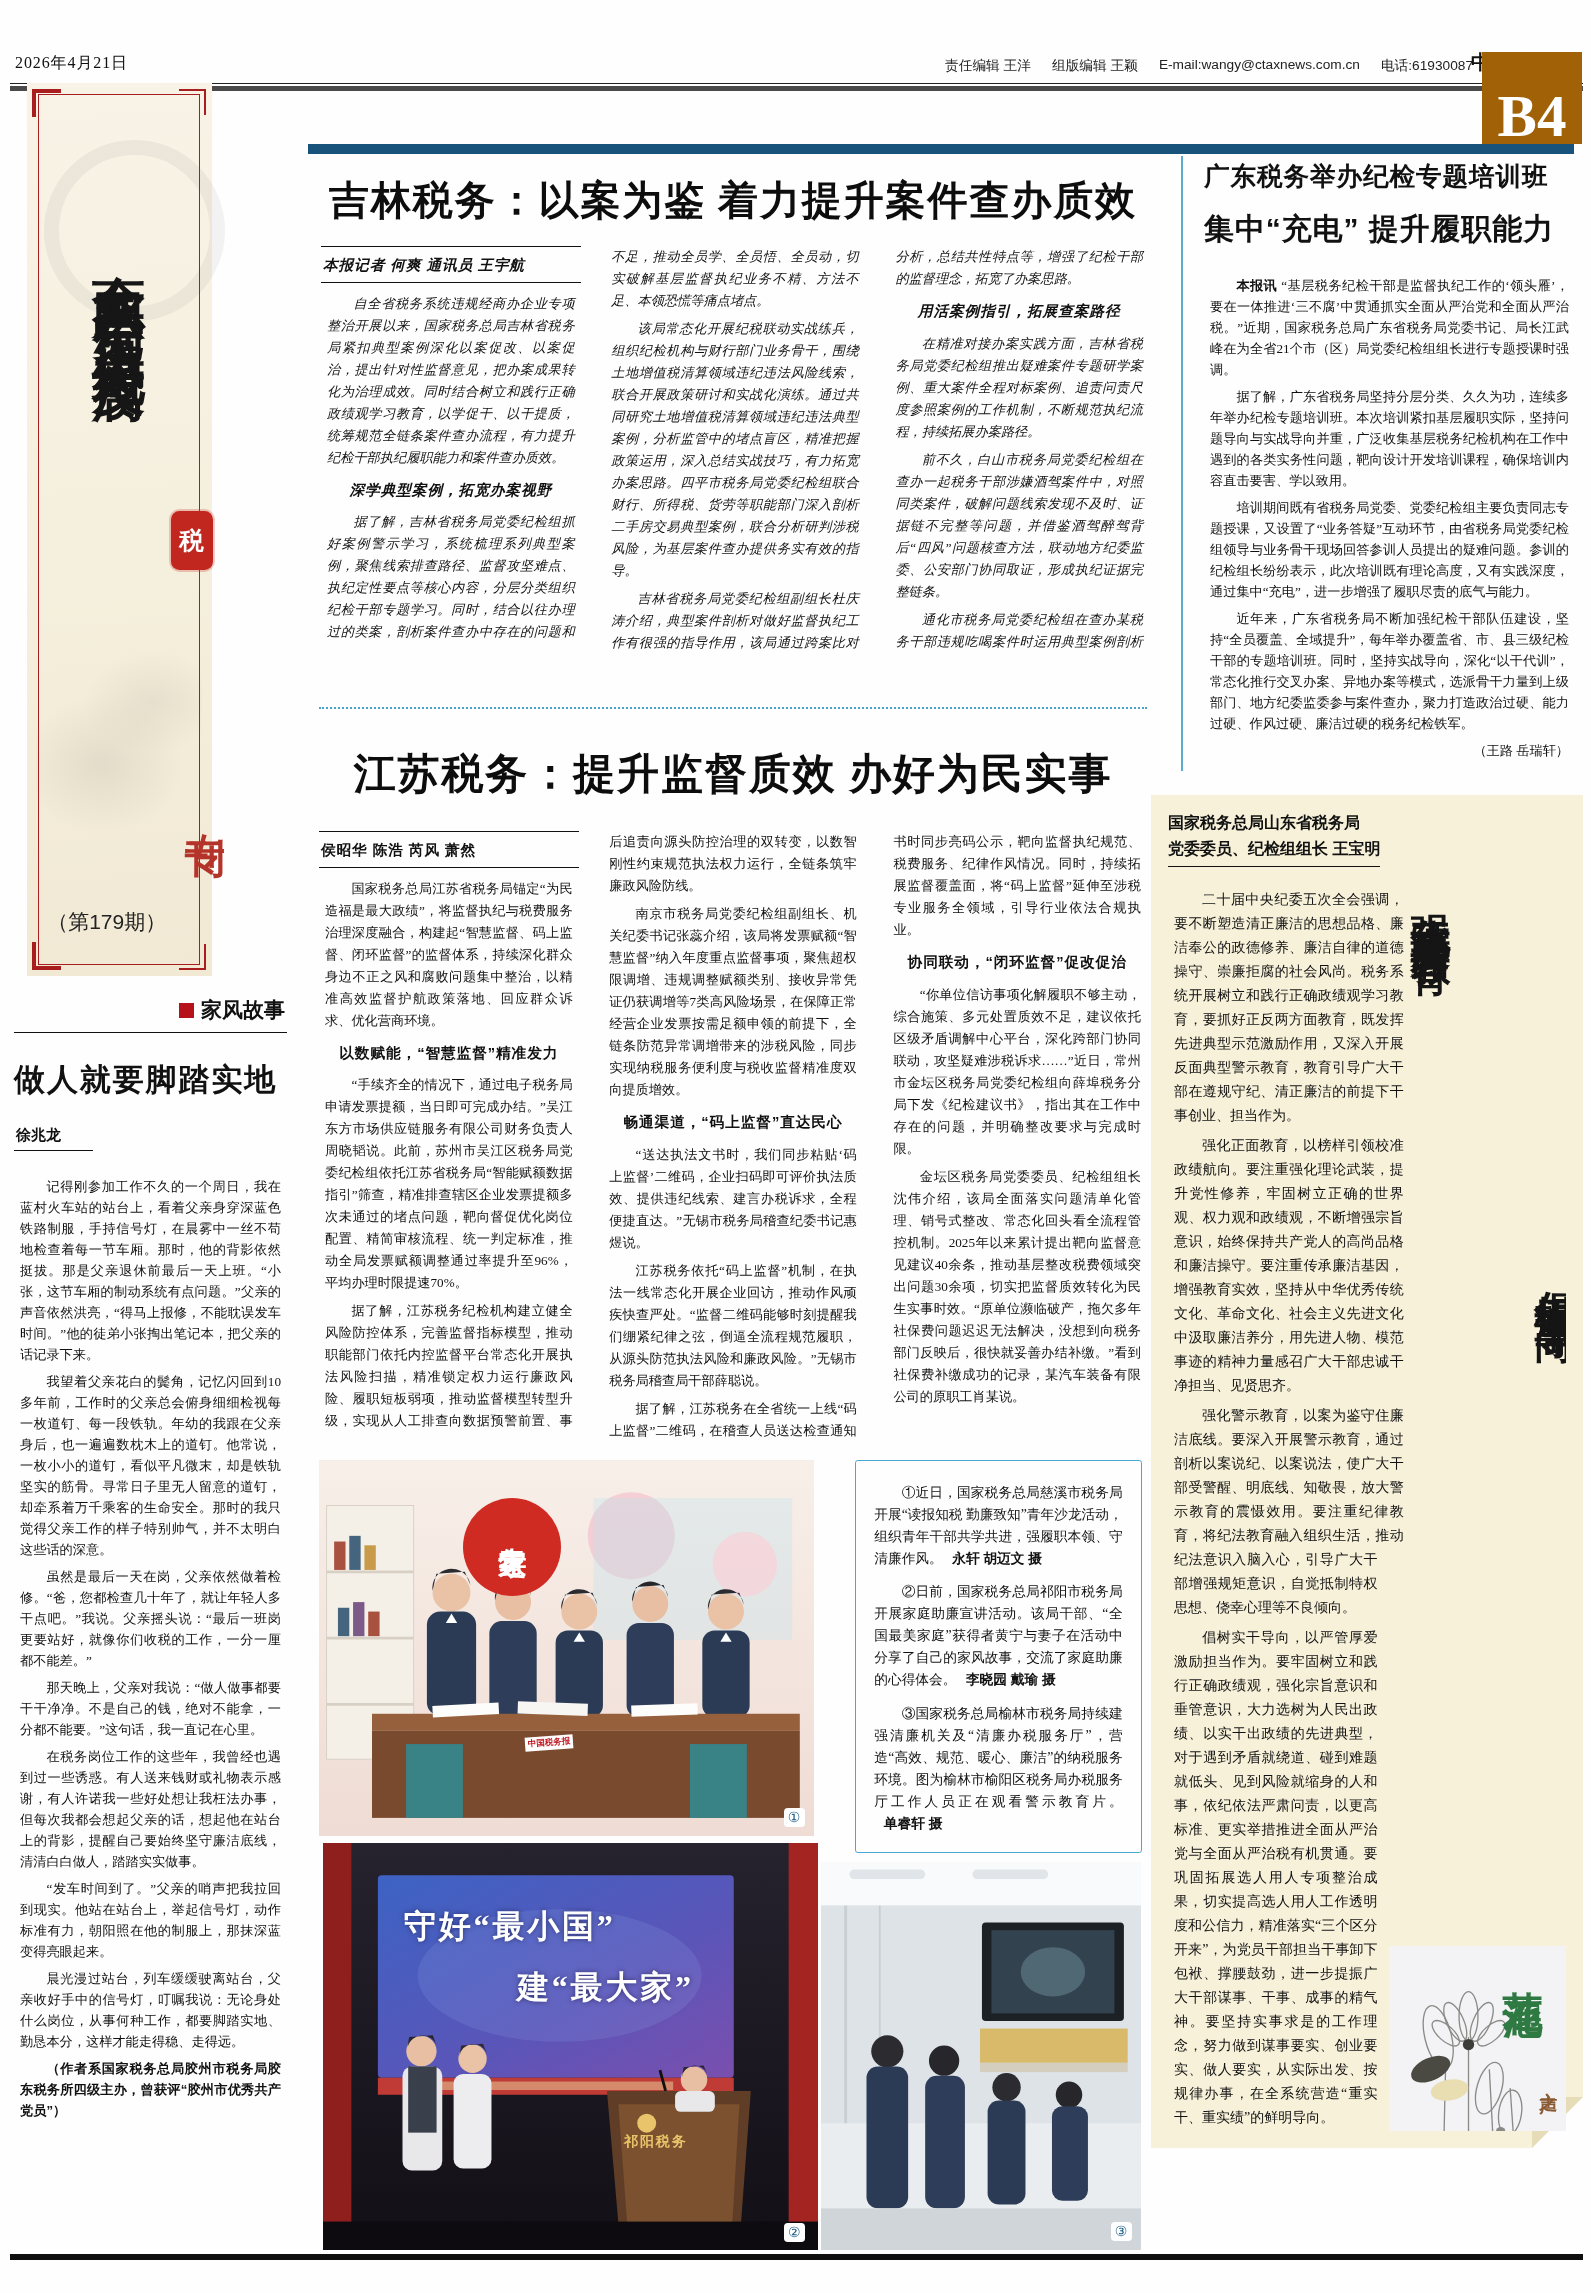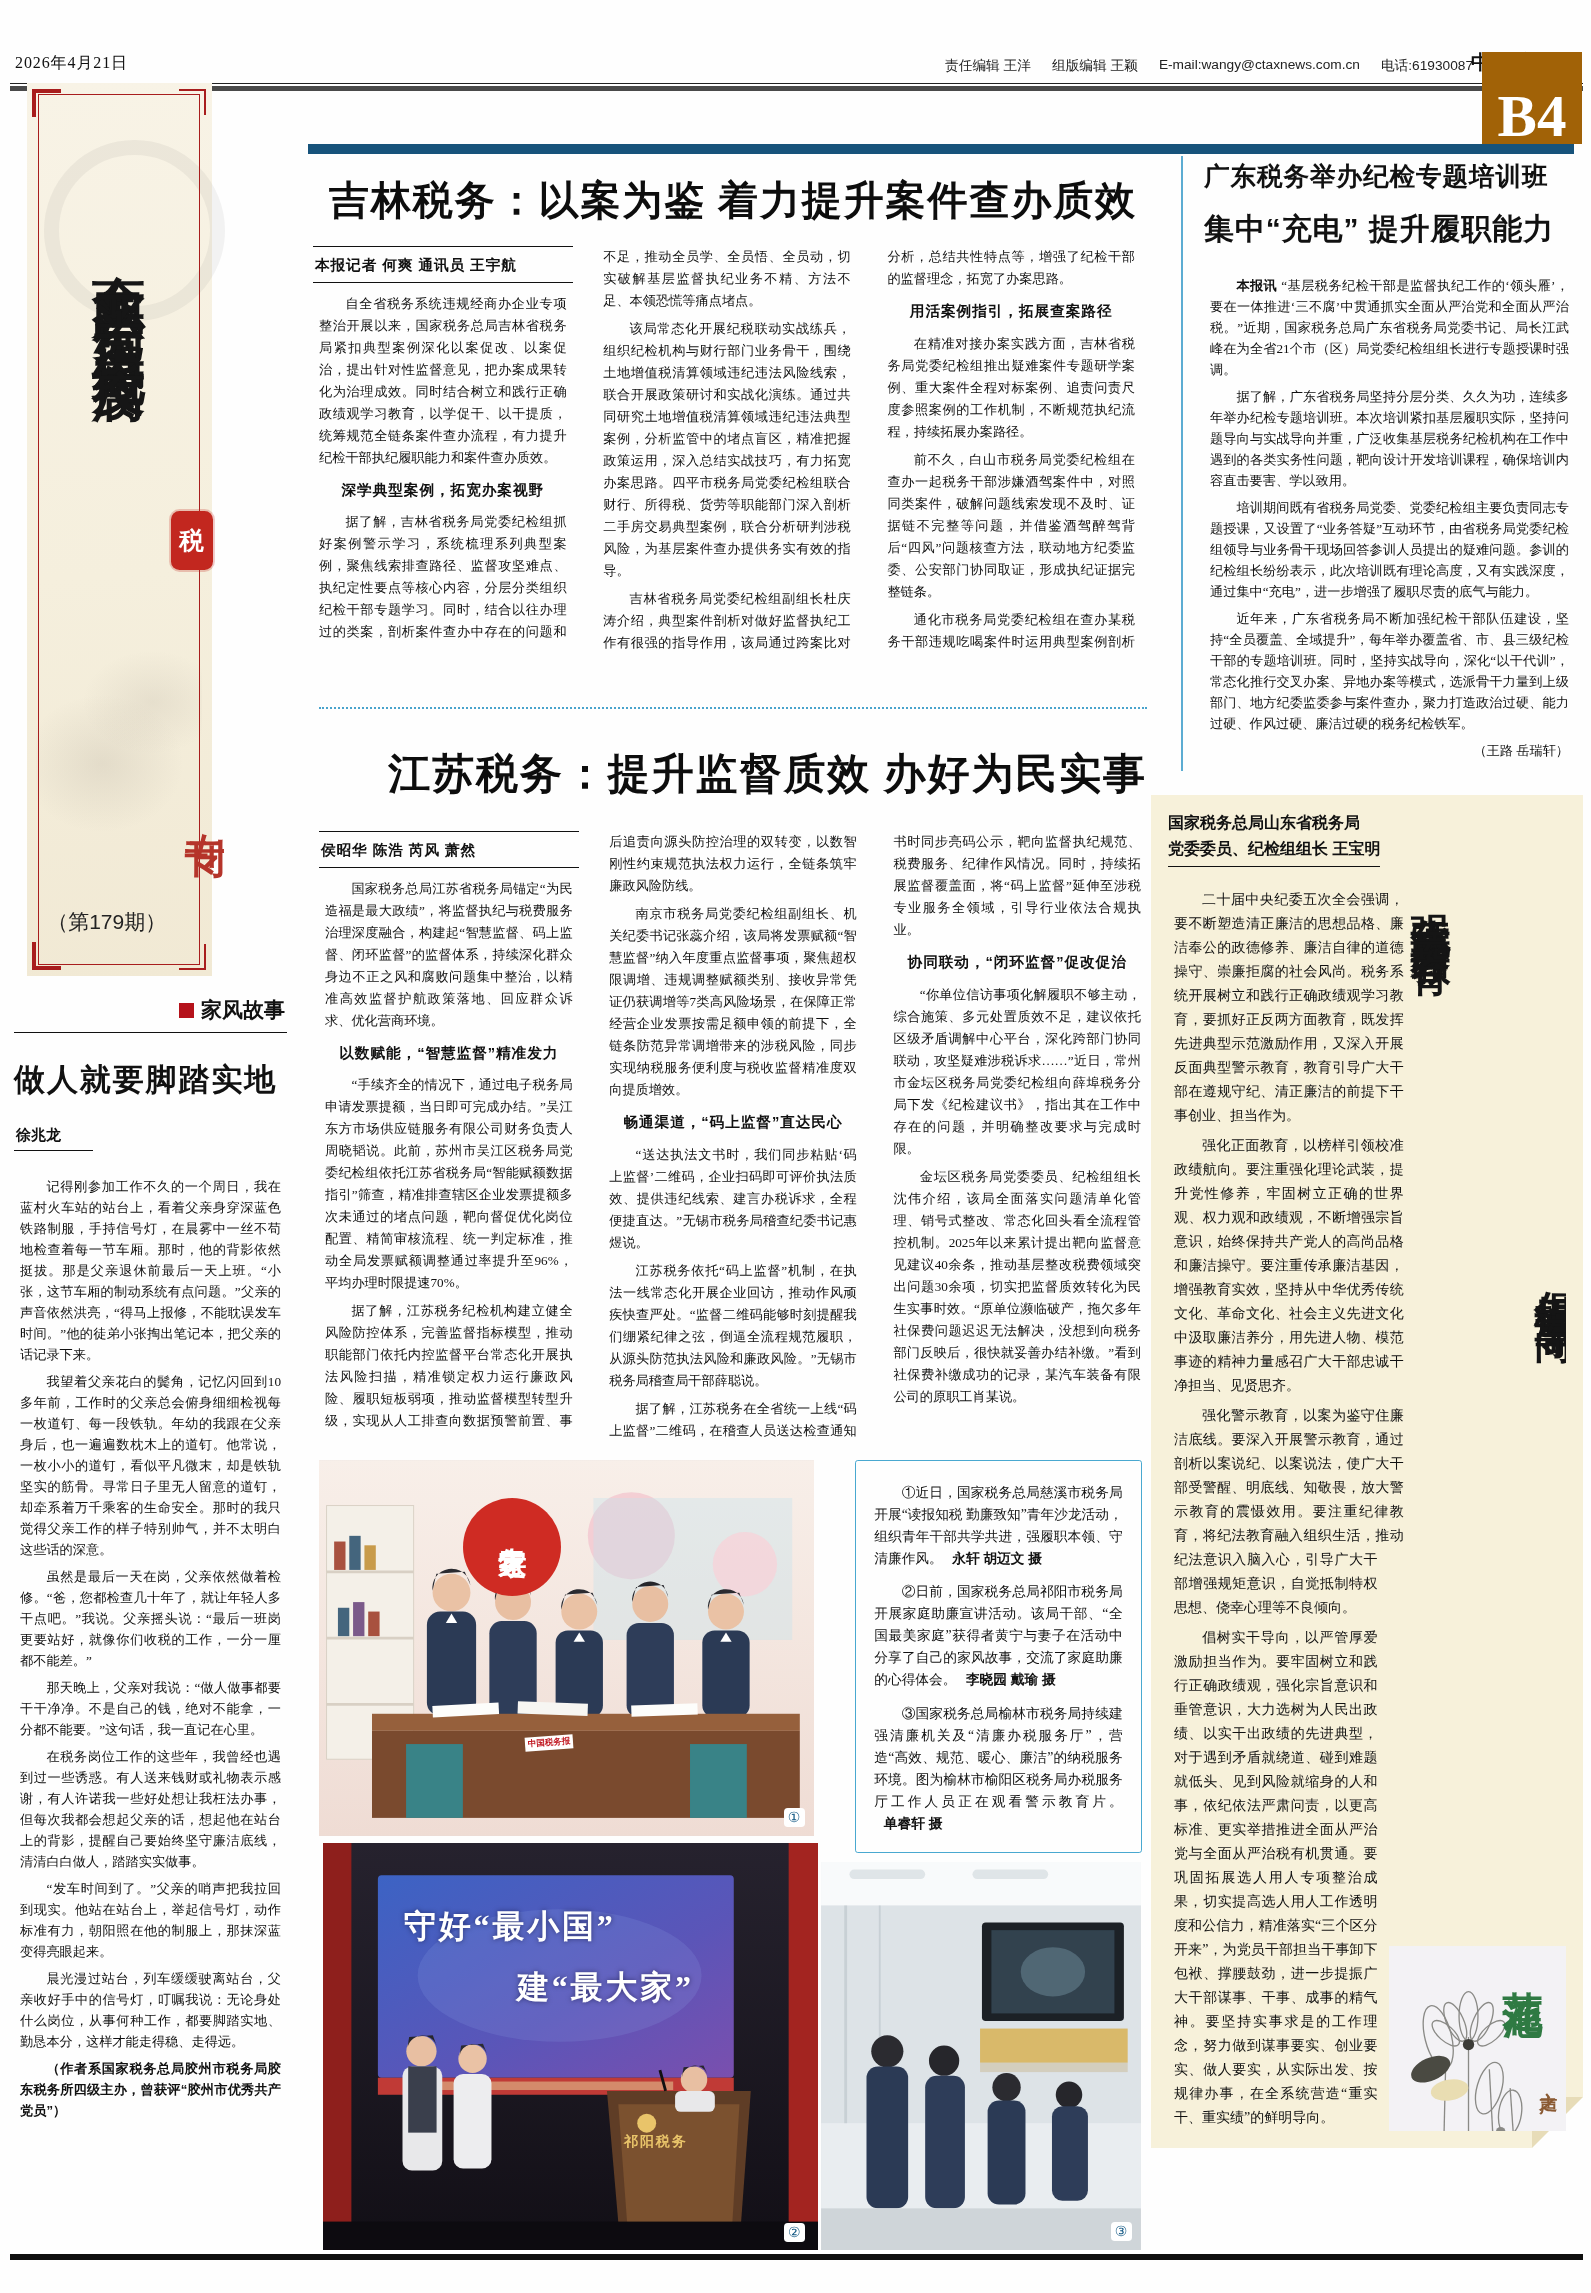--- a/index.html
+++ b/index.html
@@ -39,30 +39,30 @@
   .body-sm{font-size:13.2px;line-height:22px;}
   p{margin:6px;text-indent:2em;}
   p.sub{font-family:"Liberation Sans",sans-serif;font-weight:700;text-align:center;text-indent:0;
         font-size:14.7px;letter-spacing:0.9px;margin:10.4px 0;}
   p.bold{font-family:"Liberation Sans",sans-serif;font-weight:700;}
   p.right{text-align:right;text-indent:0;}
   b.lead{font-family:"Liberation Sans",sans-serif;}
   b.credit{font-family:"Liberation Sans",sans-serif;margin-left:9.5px;white-space:nowrap;}
   .navybar{left:308px;top:144px;width:1266px;height:9.5px;background:#17537b;}
   .jl-title{left:319px;top:173px;width:828px;font-size:40px;letter-spacing:1.9px;}
-  .jl-body{left:313px;top:246px;width:828px;height:409px;}
+  .jl-body{left:321px;top:246px;width:828px;height:409px;font-style:italic;}
   .dotted{left:319px;top:707px;width:828px;border-top:2.8px dotted #49a3cc;}
   .vline{left:1181px;top:156px;width:1.9px;height:615px;background:#5cacd2;}
   
   .gd{left:1204px;top:159px;width:371px;height:613px;overflow:hidden;}
   .gd-kicker{font-family:"Liberation Sans",sans-serif;font-weight:700;font-size:25.6px;letter-spacing:0.9px;}
   .gd-title{font-family:"Liberation Sans",sans-serif;font-weight:700;font-size:30px;letter-spacing:0.9px;margin-top:15px;}
   .gd-body{margin-top:24.6px;font-size:13.2px;line-height:21px;text-align:justify;}
   
-  .js-title{left:319px;top:746px;width:828px;font-size:42px;letter-spacing:1.9px;text-align:right;}
+  .js-title{left:319px;top:746px;width:828px;font-size:42px;letter-spacing:1.9px;}
   .js-body{left:319px;top:831px;width:828px;height:613px;}
   
   .fam{left:14px;top:996px;width:273px;}
   .fam-badge{display:flex;justify-content:flex-end;align-items:center;gap:7.6px;border-bottom:1.4px solid #111;
              padding:0 1.9px 7.6px 0;font-family:"Liberation Sans",sans-serif;font-weight:700;font-size:21px;}
   .fam-sq{width:15px;height:15px;background:#b5121b;display:inline-block;}
   .fam-title{font-size:31px;font-weight:700;letter-spacing:1.9px;margin-top:26.5px;}
   .fam-author{display:inline-block;font-family:"Liberation Sans",sans-serif;font-weight:700;font-size:15px;
               border-bottom:1.9px solid #111;padding:0 32px 5.7px 1.9px;margin-top:24.6px;}
   .fam-body{margin-top:19px;font-size:13.2px;line-height:21px;text-align:justify;height:1094px;overflow:hidden;}

